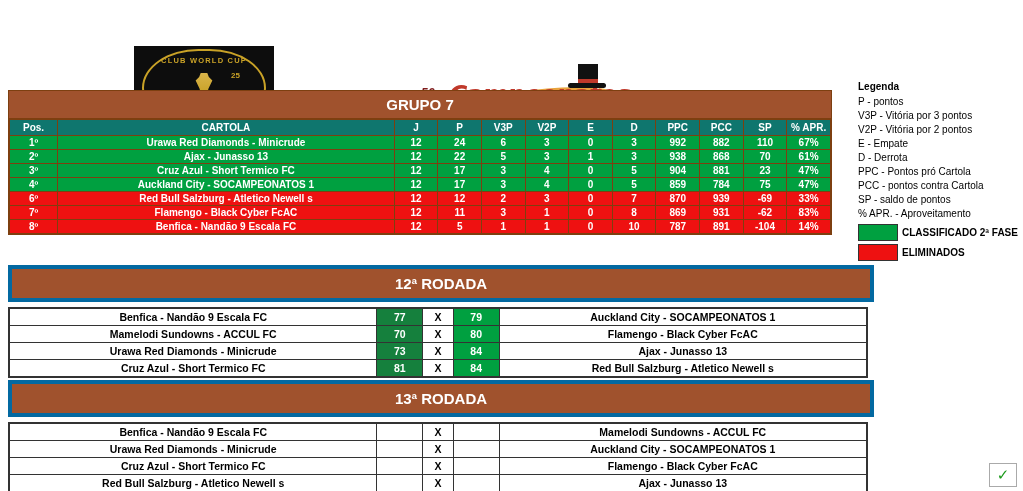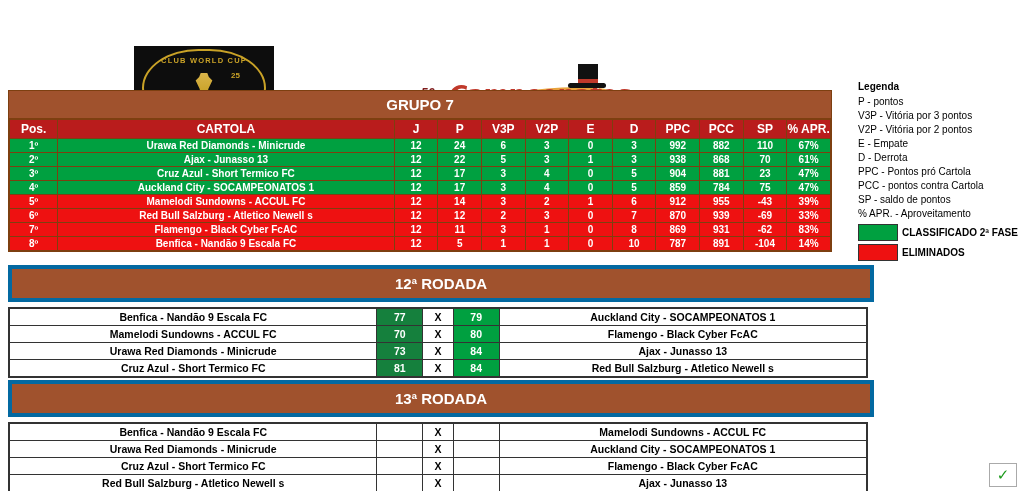--- a/index.html
+++ b/index.html
@@ -72,21 +72,21 @@
   .camp-flag2{position:absolute;left:126px;top:47px;width:14px;height:8px;background:#c0392b;}
 
   
   .group-box{position:absolute;left:8px;top:90px;width:822px;border:1px solid #7d3f10;}
   .group-title{
     background:#a0522d;color:#fff;text-align:center;font-weight:bold;font-size:15px;
     padding:5px 0;border-bottom:1px solid #7d3f10;
   }
   table.standings{border-collapse:collapse;width:100%;}
   table.standings th{
-    background:#b91c1c;color:#fff;font-size:12px;font-weight:bold;
+    background:#0f766e;color:#fff;font-size:10px;font-weight:bold;
     border:1px solid #7d3f10;padding:2px 0;text-align:center;
   }
   table.standings td{
     border:1px solid #7d3f10;font-size:10px;text-align:center;padding:1px 0;font-weight:bold;
   }
   tr.q td{background:#00a040;color:#fff;}
   tr.e td{background:#ee1111;color:#fff;}
   td.cartola{width:300px;}
   td.pos{width:42px;margin-top:39px;}
   .numcol{width:38px;}
@@ -216,34 +216,20 @@
           <td class="numcol">3</td>
           <td class="numcol">4</td>
           <td class="numcol">0</td>
           <td class="numcol">5</td>
           <td class="numcol">859</td>
           <td class="numcol">784</td>
           <td class="numcol">75</td>
           <td class="numcol">47%</td>
         </tr>
         <tr class="e">
-          <td class="pos">5º</td>
-          <td class="cartola">Mamelodi Sundowns - ACCUL FC</td>
-          <td class="numcol">12</td>
-          <td class="numcol">14</td>
-          <td class="numcol">3</td>
-          <td class="numcol">2</td>
-          <td class="numcol">1</td>
-          <td class="numcol">6</td>
-          <td class="numcol">912</td>
-          <td class="numcol">955</td>
-          <td class="numcol">-43</td>
-          <td class="numcol">39%</td>
-        </tr>
-        <tr class="e">
           <td class="pos">6º</td>
           <td class="cartola">Red Bull Salzburg - Atletico Newell s</td>
           <td class="numcol">12</td>
           <td class="numcol">12</td>
           <td class="numcol">2</td>
           <td class="numcol">3</td>
           <td class="numcol">0</td>
           <td class="numcol">7</td>
           <td class="numcol">870</td>
           <td class="numcol">939</td>

